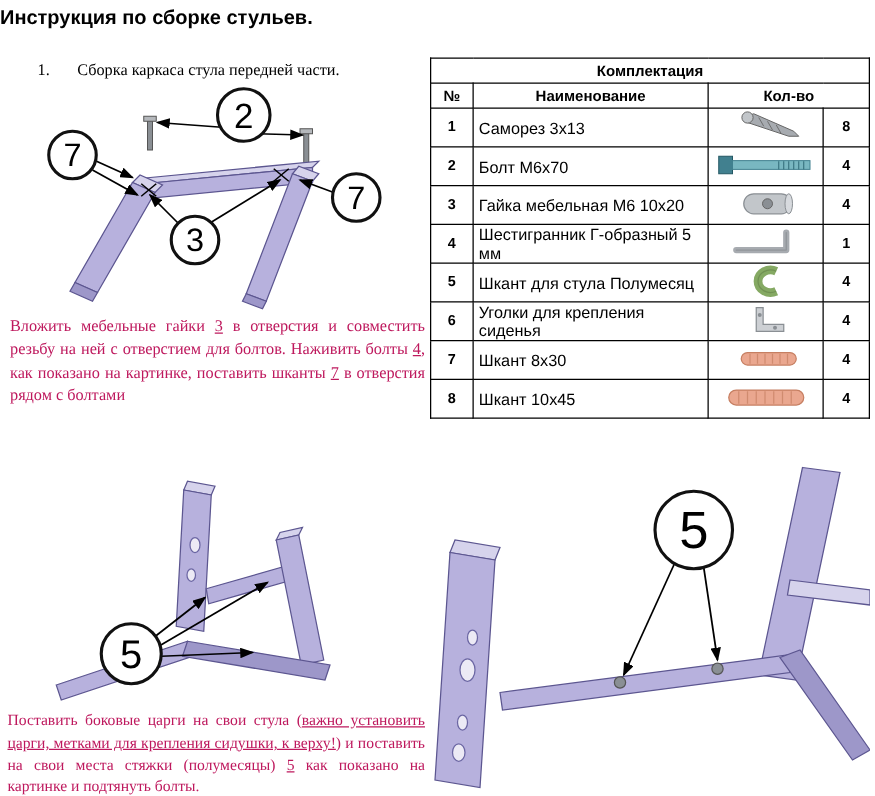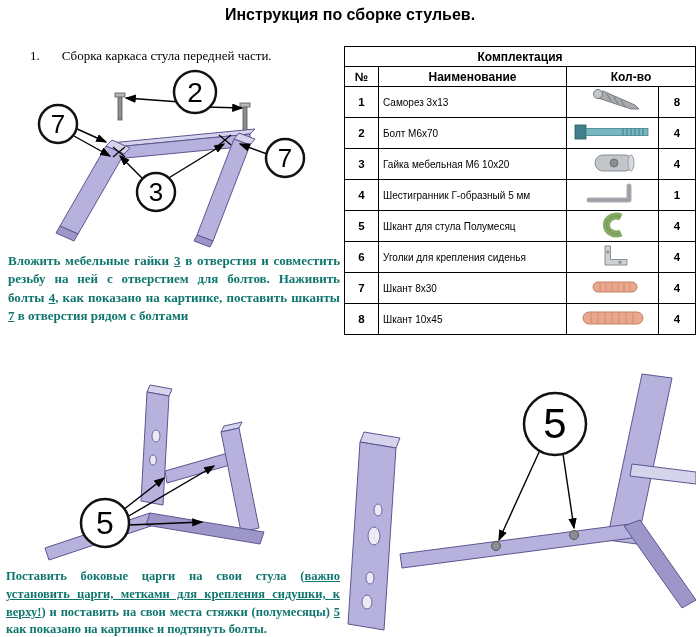--- a/index.html
+++ b/index.html
@@ -1,37 +1,37 @@
 <!DOCTYPE html>
 <html><head>
 <meta charset="utf-8">
 <style>
   html,body{margin:0;padding:0;background:#fff;}
   .page{position:relative;width:700px;height:637px;background:#fff;overflow:hidden;
         font-family:"Liberation Sans",sans-serif;color:#000;}
-  .title{position:absolute;top:6px;left:0;width:100%;text-align:center;
+  .title{position:absolute;top:6px;left:0;width:100%;
          font-size:16px;font-weight:bold;}
   .step{position:absolute;top:48px;left:30px;font-family:"Liberation Serif",serif;
         font-size:13px;display:flex;}
   .step .num{margin-right:22px;}
-  .para{font-family:"Liberation Serif",serif;font-weight:bold;color:#0f766e;
+  .para{font-family:"Liberation Serif",serif;font-weight:normal;color:#be185d;
         font-size:13px;line-height:1.42;text-align:justify;position:absolute;}
   .para1{top:252px;left:8px;width:332px;}
   .para2{top:568px;left:6px;width:334px;font-size:12.5px;}
   .ref{text-decoration:underline;}
   .emph{text-decoration:underline;}
   .tablewrap{position:absolute;top:46px;left:344px;}
   table.parts{border-collapse:collapse;table-layout:fixed;width:351px;font-size:11.5px;}
   table.parts td,table.parts th{border:1px solid #000;padding:0 4px;overflow:hidden;margin-left:12px;}
   table.parts .thead{height:20px;font-weight:bold;text-align:center;font-size:12px;}
   table.parts .item td{height:30px;}
   .cell-num{text-align:center;font-weight:bold;}
   .cell-qty{text-align:center;font-weight:bold;}
   .cell-icon{text-align:center;padding:0 !important;}
-  .cell-name{font-size:10px;}
+  .cell-name{font-size:13px;}
   .d1{position:absolute;top:66px;left:14px;}
   .d2{position:absolute;top:376px;left:6px;}
   .d3{position:absolute;top:372px;left:344px;}
   .callout-circle{fill:#fff;stroke:#111;stroke-width:2.5px;}
   .callout-text{font-family:"Liberation Sans",sans-serif;fill:#000;text-anchor:middle;}
   .wood{fill:#b7b1dd;stroke:#5c5690;stroke-width:1;}
   .wood-light{fill:#d6d3ec;stroke:#5c5690;stroke-width:1;}
   .wood-dark{fill:#9d97c9;stroke:#5c5690;stroke-width:1;}
   .leader{stroke:#000;stroke-width:1.4;fill:none;}
   .hole{fill:#eceaf5;stroke:#6b66a3;stroke-width:1;}

